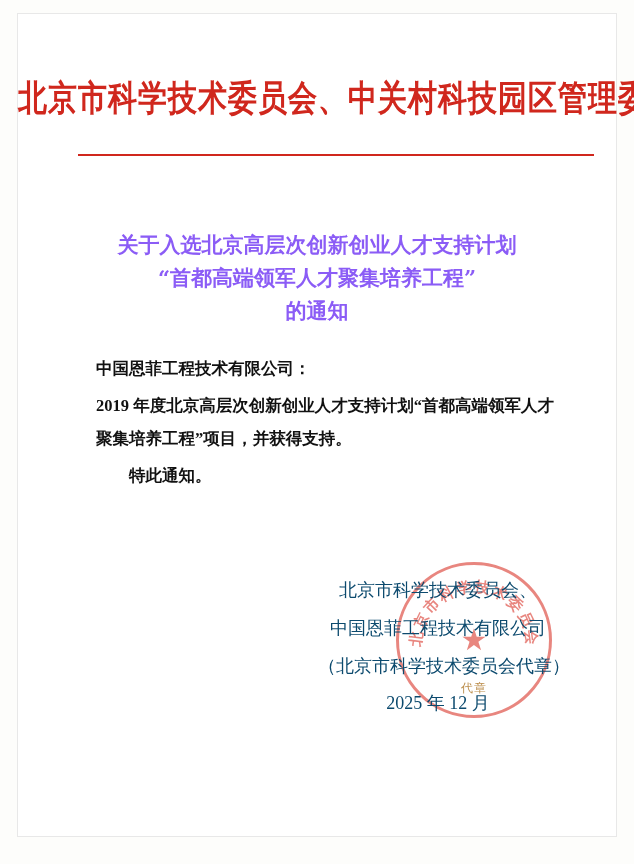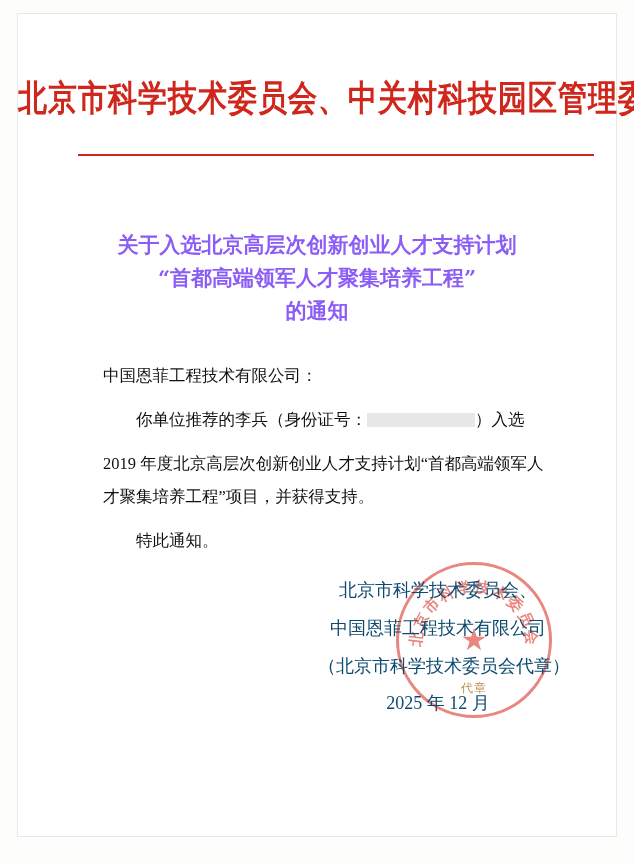--- a/index.html
+++ b/index.html
@@ -80,21 +80,22 @@
   .body-text {
     position: absolute;
     left: 74px;
     top: 334px;
     width: 470px;
     font-size: 16.5px;
     line-height: 2.0;
     color: #111;
   }
   .body-text p {
-    margin: 11px;
+    margin: 4px;
+    font-weight: bold;
   }
   .indent2 {
     text-indent: 2em;
   }
   .redact {
     display: inline-block;
     vertical-align: -2px;
     width: 108px;
     height: 14px;
     background: #e7e7e7;
@@ -174,21 +175,20 @@
     <div class="red-rule"></div>
 
     <div class="doc-title">
       <div>关于入选北京高层次创新创业人才支持计划</div>
       <div>“首都高端领军人才聚集培养工程”</div>
       <div>的通知</div>
     </div>
 
     <div class="body-text">
       <p>中国恩菲工程技术有限公司：</p>
-      <p class="indent2"><span>你单位推荐的李兵（身份证号：</span><span class="redact"></span><span>）入选</span></p>
       <p>2019 年度北京高层次创新创业人才支持计划“首都高端领军人才聚集培养工程”项目，并获得支持。</p>
       <p class="indent2">特此通知。</p>
     </div>
 
     <div class="seal">
       <svg class="seal-arc" viewBox="0 0 150 150">
         <defs>
           <path id="arcpath" d="M 22,80 A 53,53 0 0 1 128,80"></path>
         </defs>
         <text>

